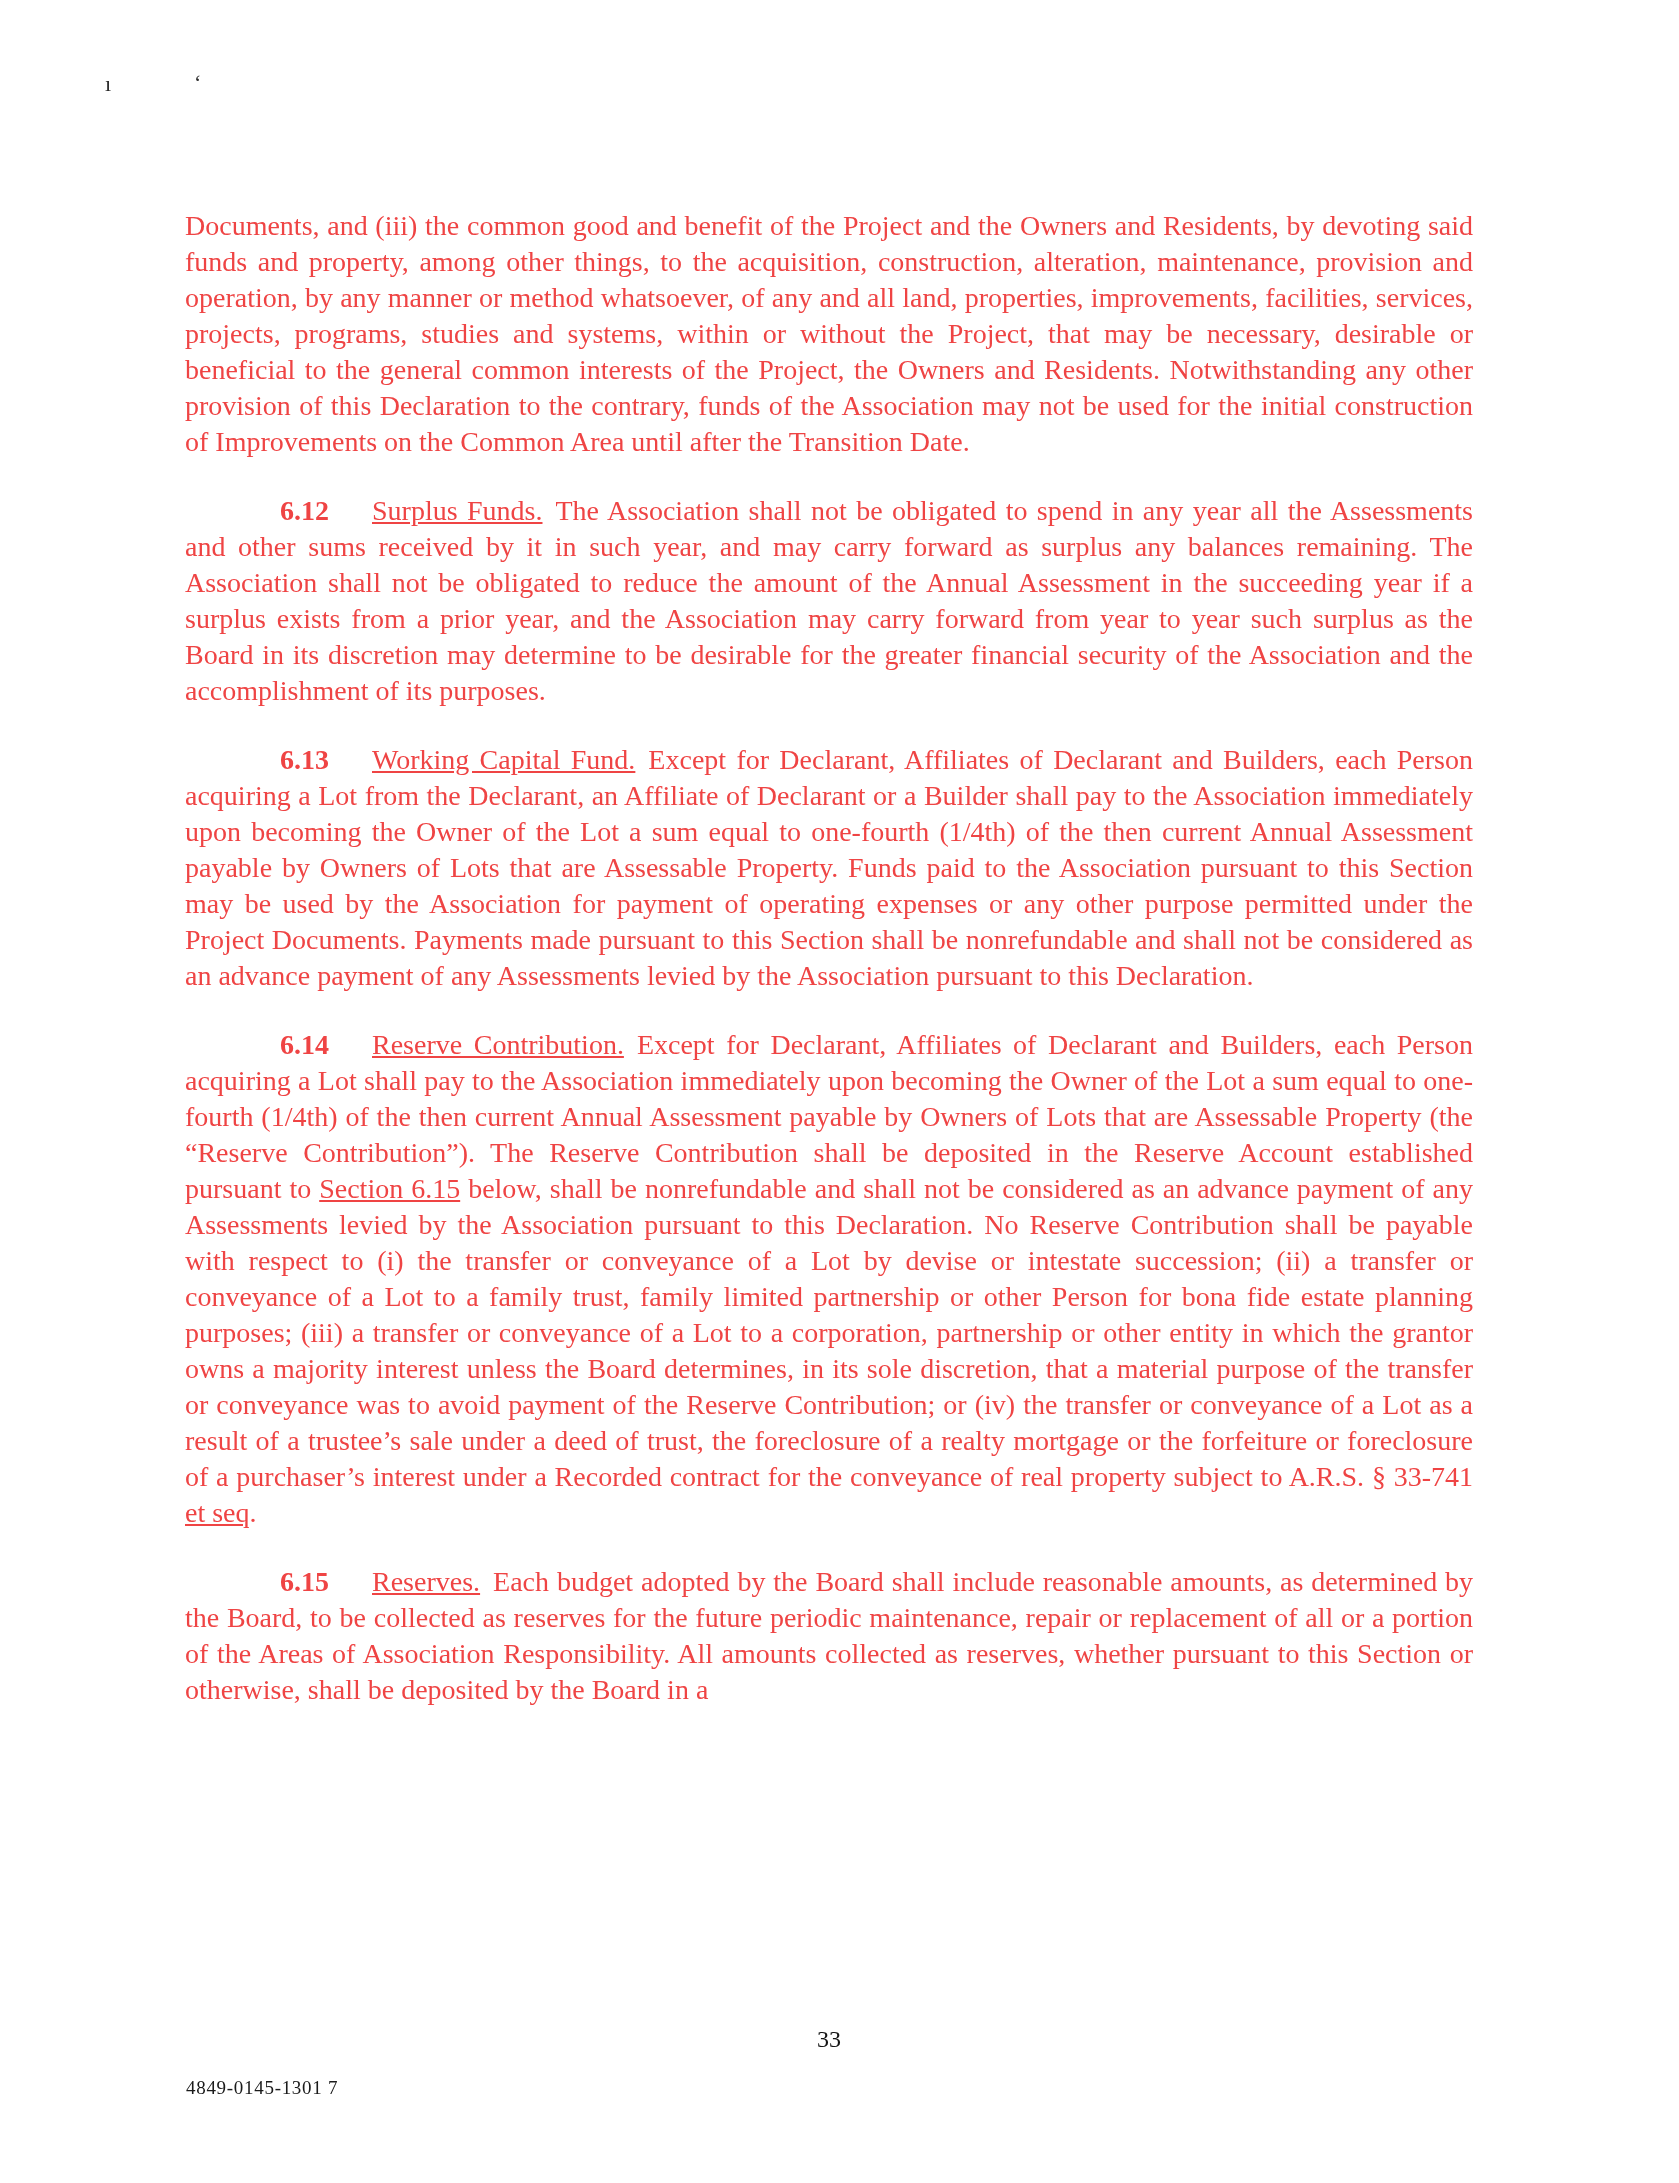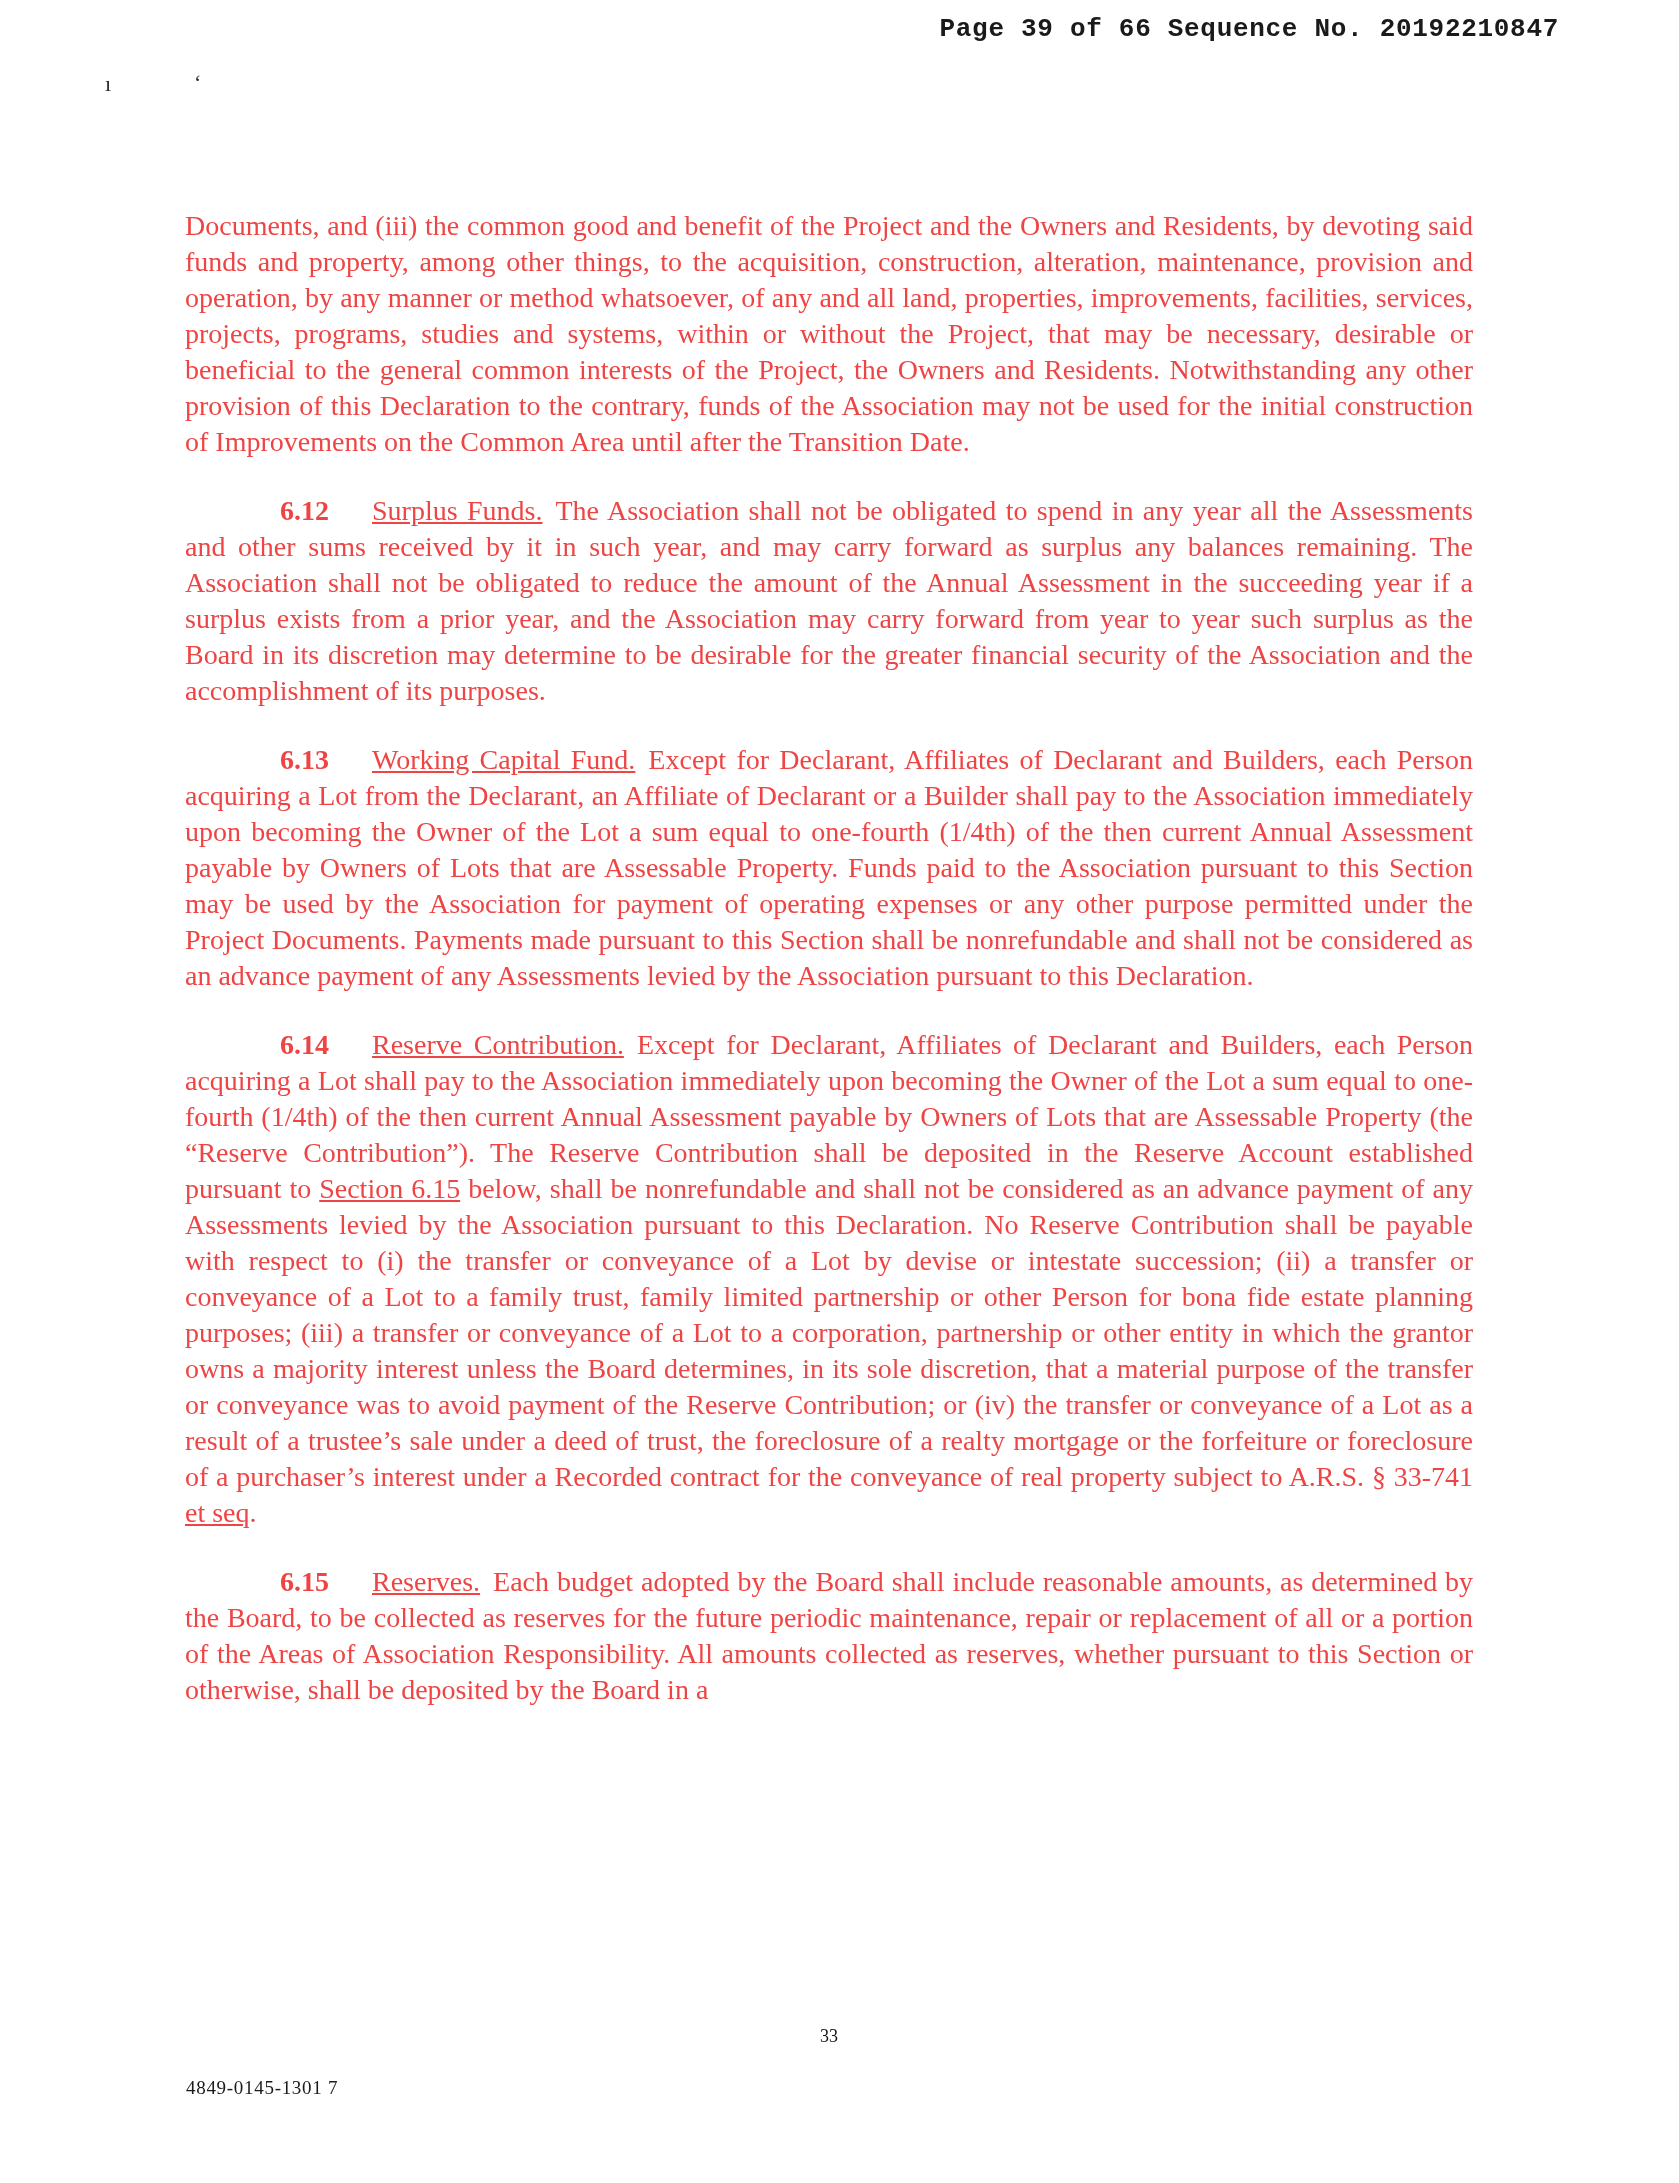--- a/index.html
+++ b/index.html
@@ -63,38 +63,37 @@
     margin-right: 13px;
   }
   .b { font-weight: normal; }
   .u { text-decoration: underline; }
   .footer-pageno {
     position: absolute;
     left: 185px;
     top: 2026px;
     width: 1288px;
     text-align: center;
-    font-size: 18px;
+    font-size: 24px;
     color: #141414;
   }
   .footer-docno {
     position: absolute;
     left: 186px;
     top: 2077px;
     font-size: 19px;
     letter-spacing: 0.7px;
     color: #1a1a1a;
   }
 </style>
 </head>
 <body>
 
 <div class="sheet">
 
-  <div class="header-line">Page 39 of 66 Sequence No. 20192210847</div>
 
   <span class="scan-mark m1">ı</span>
   <span class="scan-mark m2">‘</span>
 
   <div class="content">
 
     <p class="para"><span>Documents, and (iii) the common good and benefit of the Project and the Owners and Residents, by devoting said funds and property, among other things, to the acquisition, construction, alteration, maintenance, provision and operation, by any manner or method whatsoever, of any and all land, properties, improvements, facilities, services, projects, programs, studies and systems, within or without the Project, that may be necessary, desirable or beneficial to the general common interests of the Project, the Owners and Residents.  Notwithstanding any other provision of this Declaration to the contrary, funds of the Association may not be used for the initial construction of Improvements on the Common Area until after the Transition Date.</span></p>
 
     <p class="para section"><span class="secnum">6.12</span><span class="sectitle">Surplus Funds.</span><span>The Association shall not be obligated to spend in any year all the Assessments and other sums received by it in such year, and may carry forward as surplus any balances remaining. The Association shall not be obligated to reduce the amount of the Annual Assessment in the succeeding year if a surplus exists from a prior year, and the Association may carry forward from year to year such surplus as the Board in its discretion may determine to be desirable for the greater financial security of the Association and the accomplishment of its purposes.</span></p>
 

